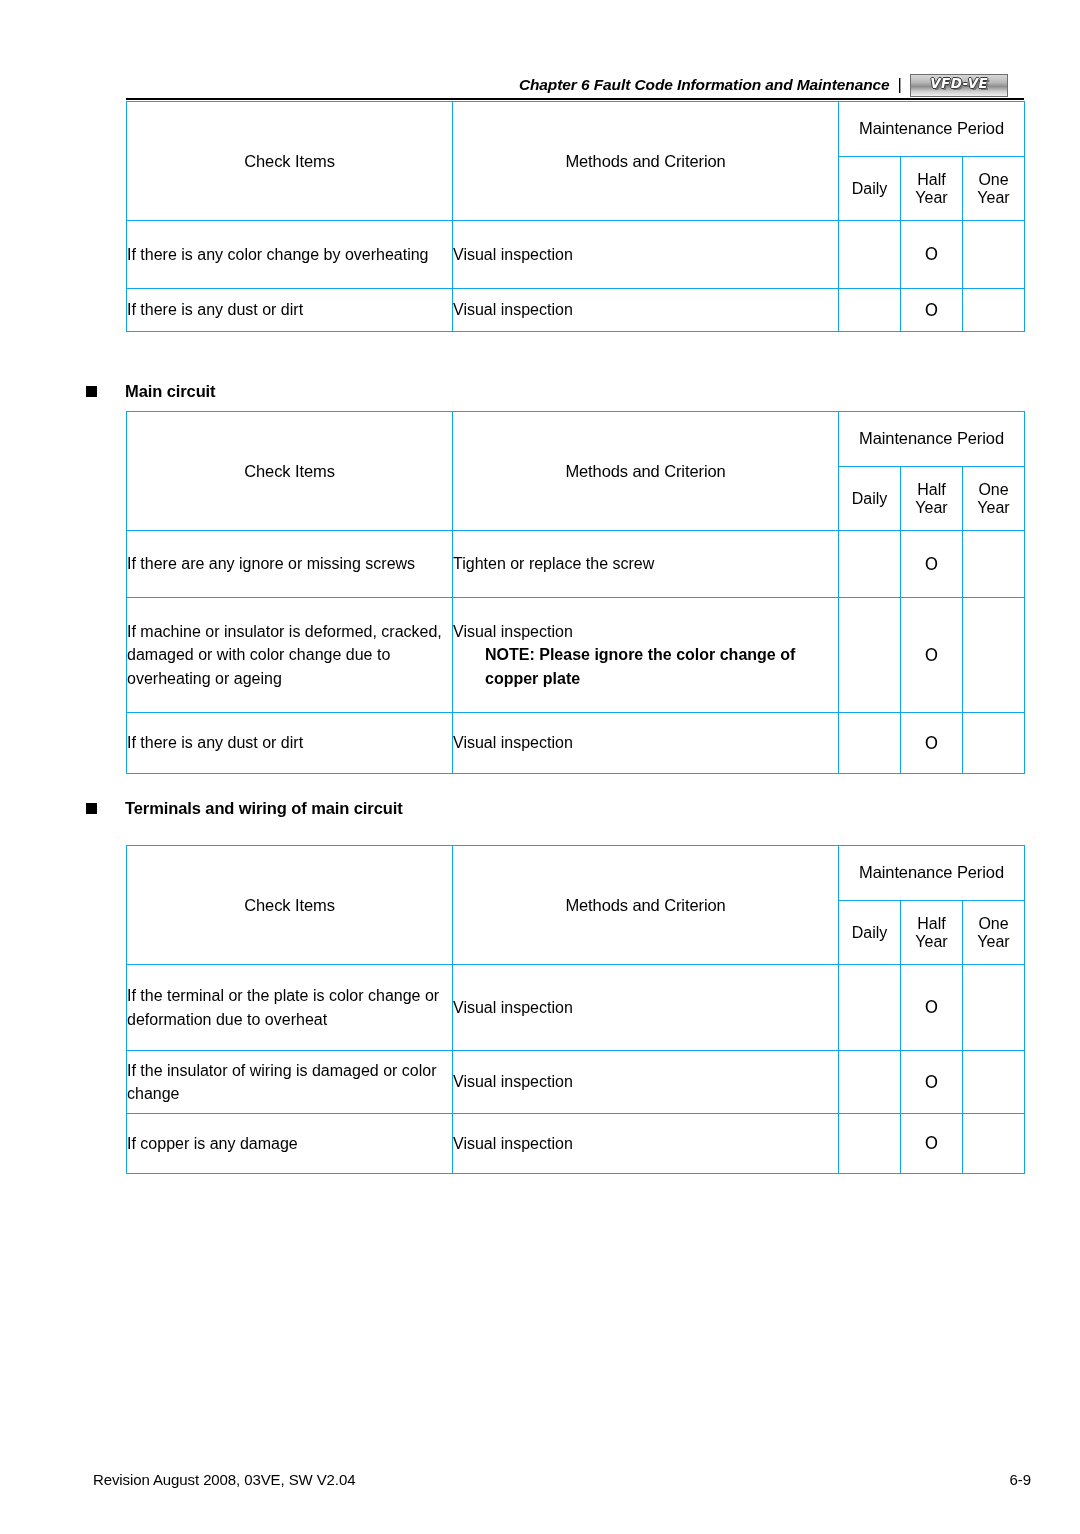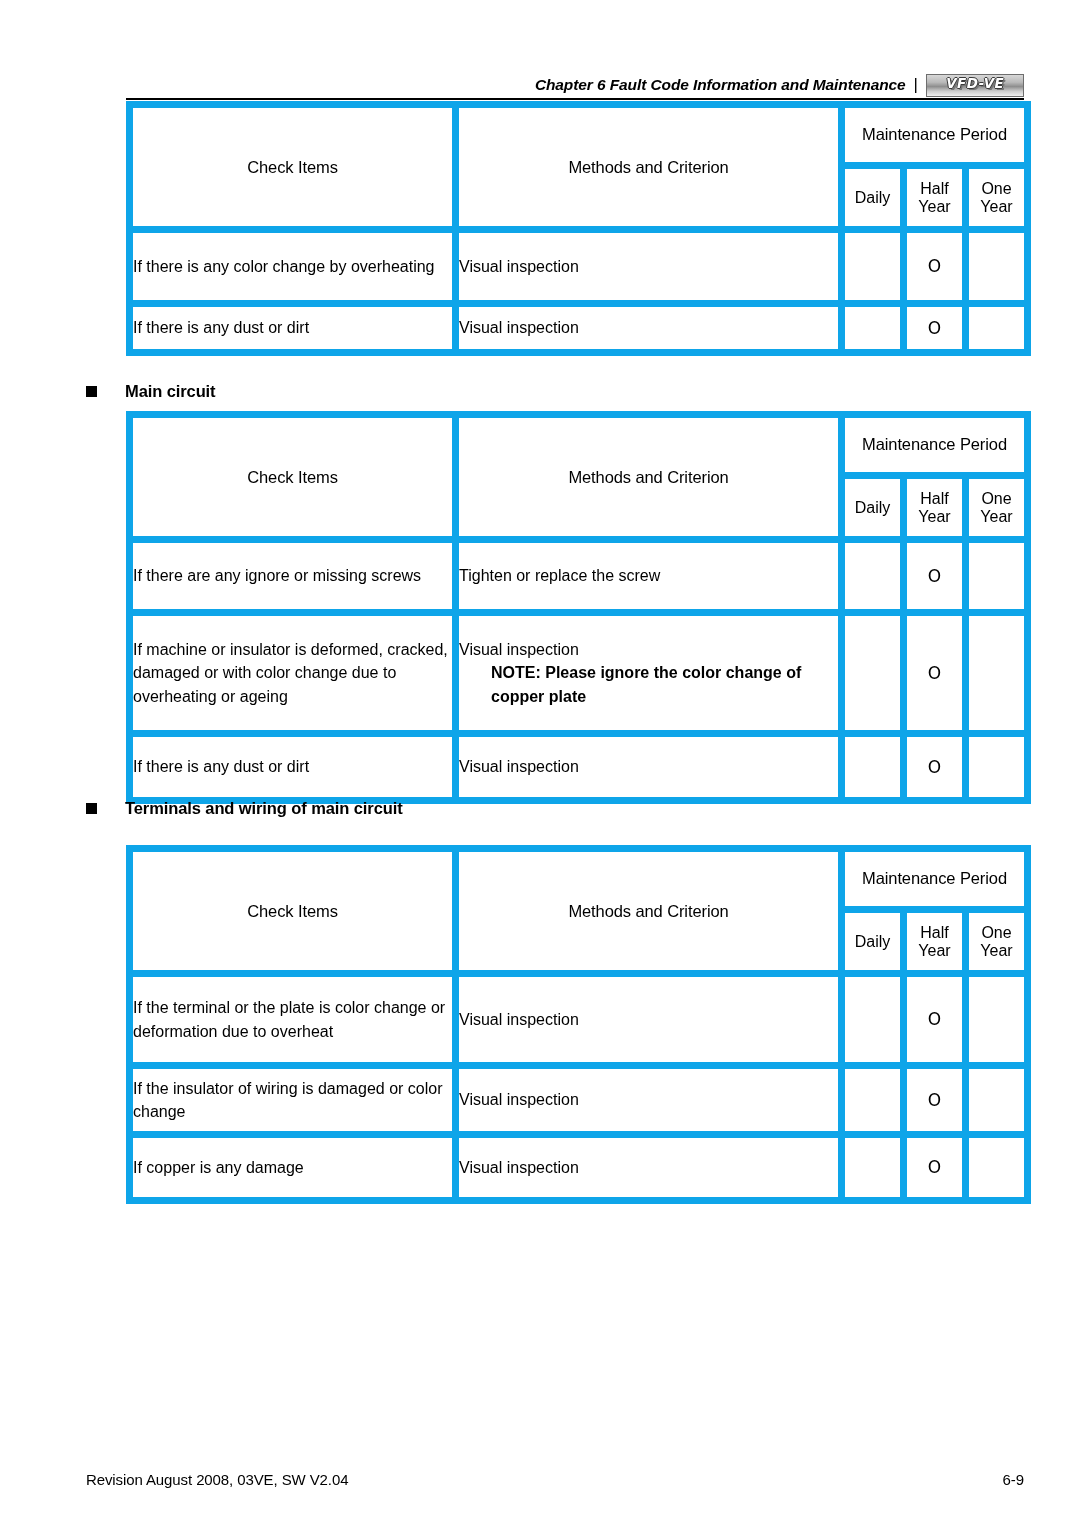--- a/index.html
+++ b/index.html
@@ -34,21 +34,21 @@
   .header-rule {
     position: absolute;
     left: 0;
     top: 26px;
     width: 898px;
     height: 2px;
     background: #000;
   }
   .header-inner {
     position: absolute;
-    right: 0;
+    right: 16px;
     top: 0;
     display: flex;
     align-items: center;
     gap: 8px;
     height: 26px;
   }
   .header-title {
     font-size: 15.5px;
     font-weight: bold;
     font-style: italic;
@@ -109,21 +109,21 @@
 
   
   .mtable {
     position: absolute;
     left: 126px;
     width: 898px;
     border-collapse: collapse;
     table-layout: fixed;
   }
   .mtable td, .mtable th {
-    border: 7px solid #0ea5e9;
+    border: 1px solid #0ea5e9;
     padding: 0;
     vertical-align: middle;
     font-weight: normal;
   }
   .col-check   { width: 326px; }
   .col-method  { width: 386px; }
   .col-period  { width: 62px;  }
 
   .th-main {
     text-align: center;
@@ -169,21 +169,21 @@
   .cell-mark {
     text-align: center;
     font-size: 17px;
     font-family: "DejaVu Sans", sans-serif;
     line-height: 1;
   }
 
   
   .page-footer {
     position: absolute;
-    left: 86px;
+    left: 93px;
     top: 1471px;
     width: 938px;
     display: flex;
     justify-content: space-between;
     align-items: baseline;
   }
   .footer-left,
   .footer-right {
     font-size: 15px;
     letter-spacing: -0.1px;

